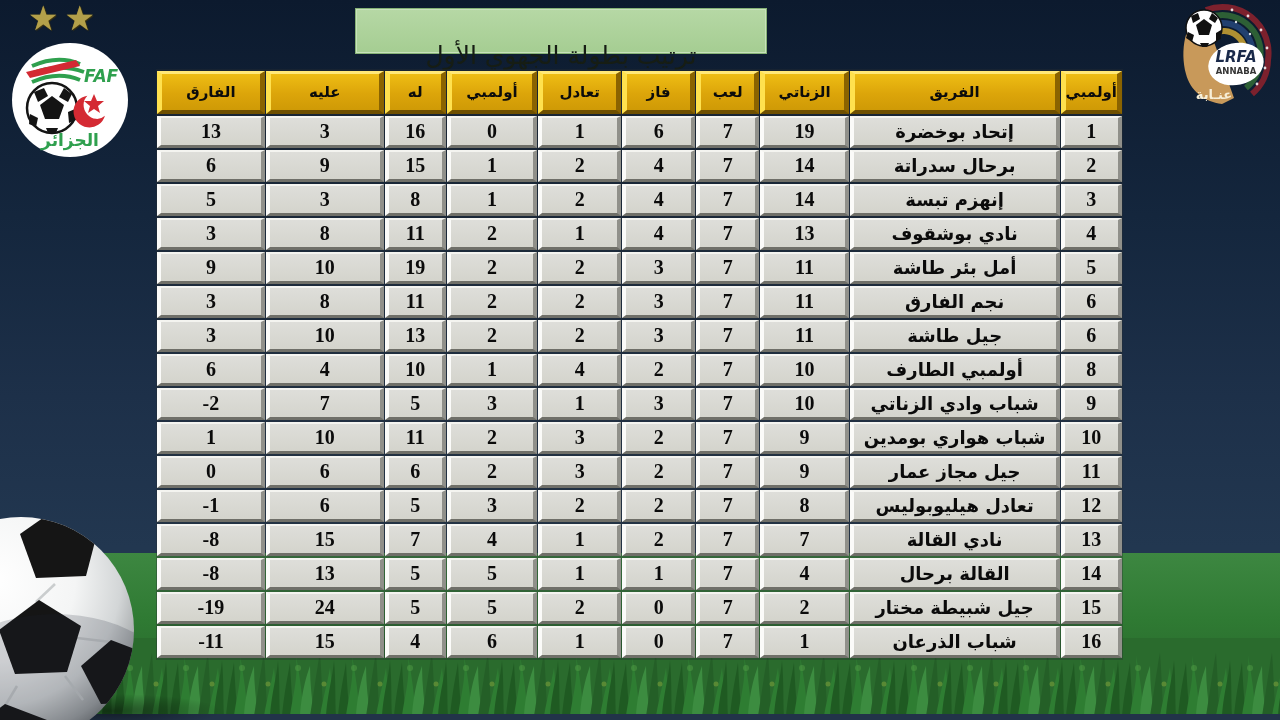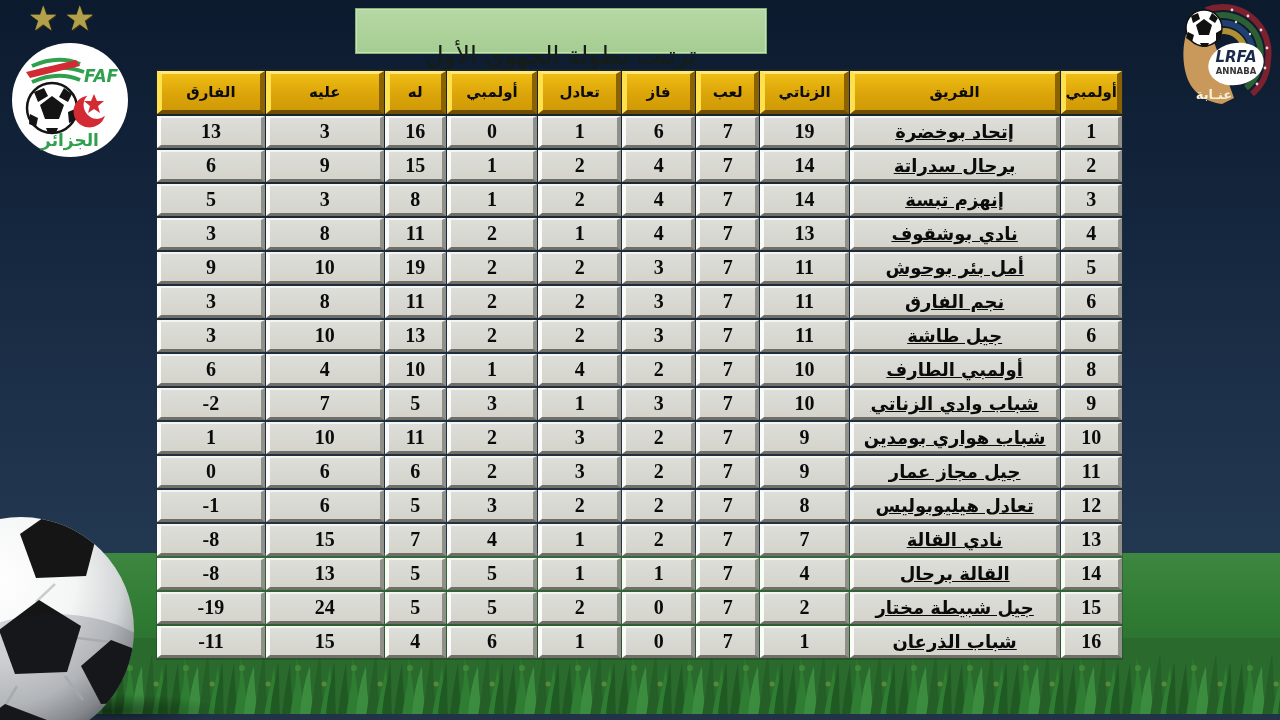--- a/index.html
+++ b/index.html
@@ -50,21 +50,21 @@
   }
   table.standings td{
     height:27px;padding:0;text-align:center;vertical-align:middle;
     color:#0b0b0b;
     background:linear-gradient(180deg,#dededa 0%,#d4d4cc 100%);
     border-top:2px solid #f4f4f0;border-left:4px solid #fbfbf9;
     border-right:4px solid #90908a;border-bottom:3px solid #6f6f68;
   }
   td.num,th.num-h{font-family:"Liberation Serif","DejaVu Serif",serif;}
   td.num{direction:ltr;font-weight:bold;font-size:20px;}
-  td.team{text-align:right;padding-right:8px;font-weight:bold;font-size:18px;text-decoration:underline;}
+  td.team{text-align:right;padding-right:8px;font-weight:bold;font-size:18px;}
 </style>
 </head>
 <body>
 
 <div class="stage">
 
   <div class="field"></div>
 
   <svg class="grass" viewBox="0 0 1280 78" preserveAspectRatio="none">
     <defs>
@@ -259,21 +259,21 @@
     <td class="num">7</td>
     <td class="num">4</td>
     <td class="num">1</td>
     <td class="num">2</td>
     <td class="num">11</td>
     <td class="num">8</td>
     <td class="num">3</td>
   </tr>
         <tr>
     <td class="num">5</td>
-    <td class="team">أمل بئر بوحوش</td>
+    <td class="team">أمل بئر طاشة</td>
     <td class="num">11</td>
     <td class="num">7</td>
     <td class="num">3</td>
     <td class="num">2</td>
     <td class="num">2</td>
     <td class="num">19</td>
     <td class="num">10</td>
     <td class="num">9</td>
   </tr>
         <tr>

